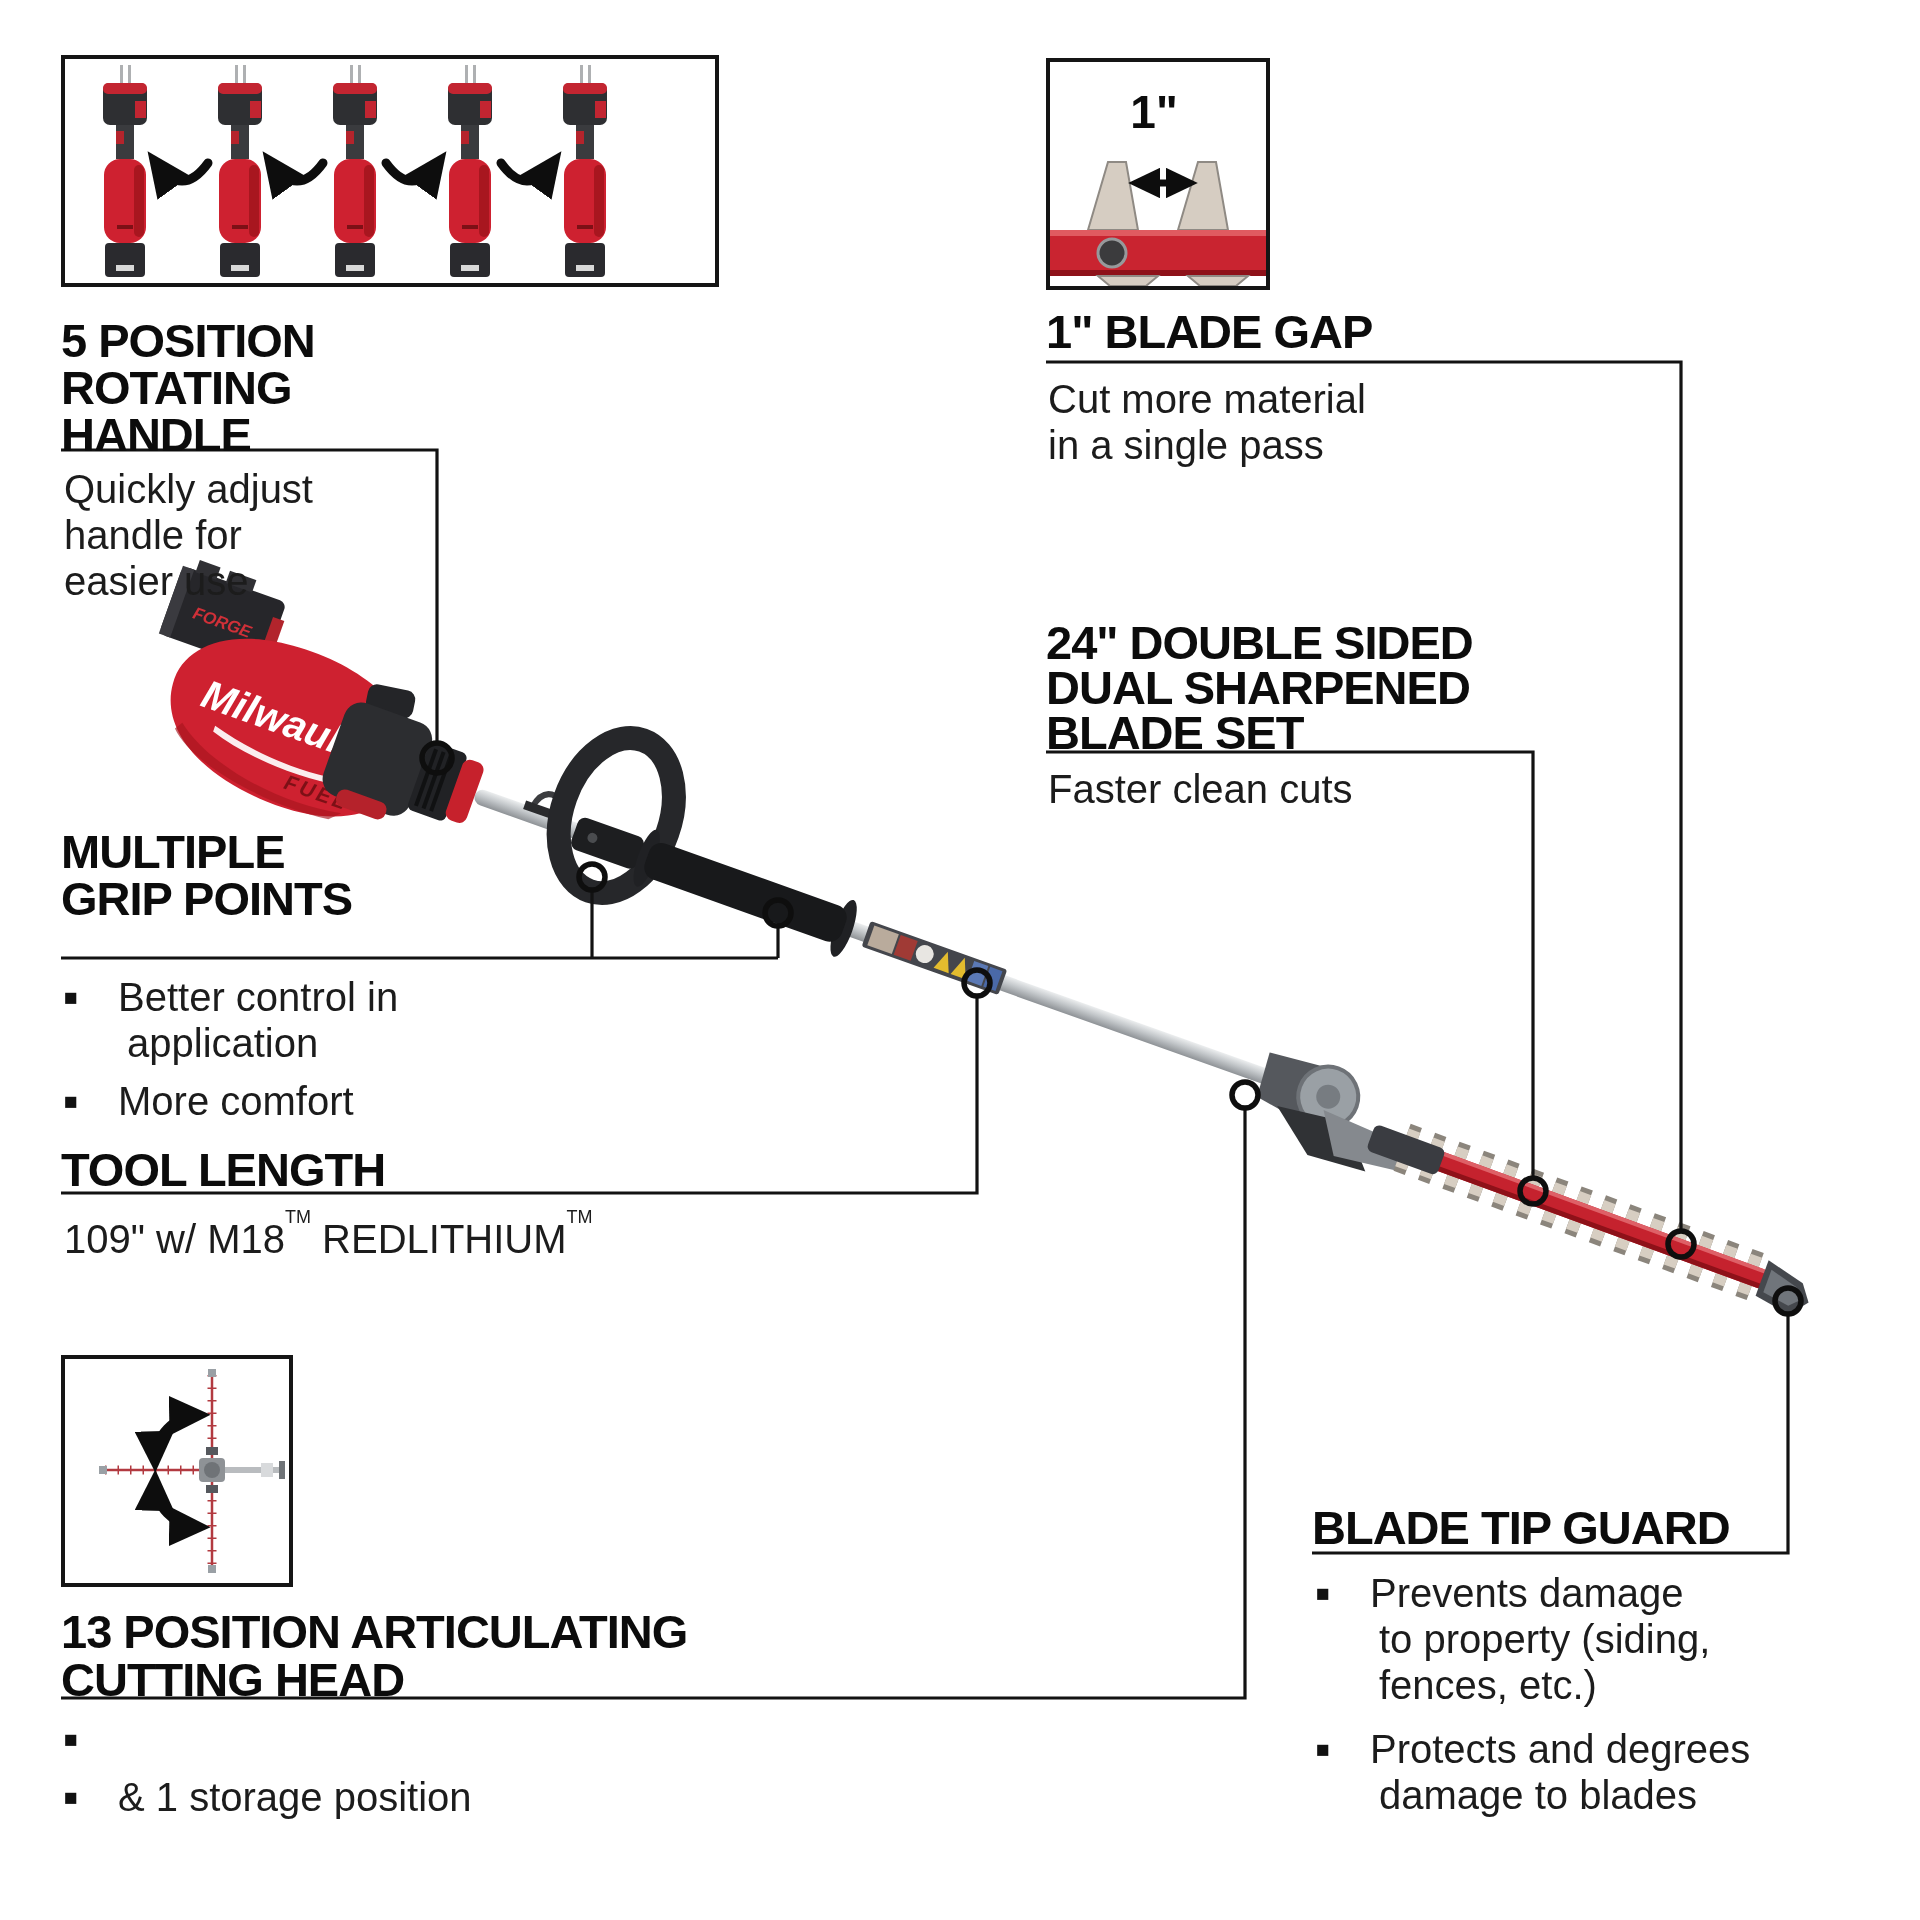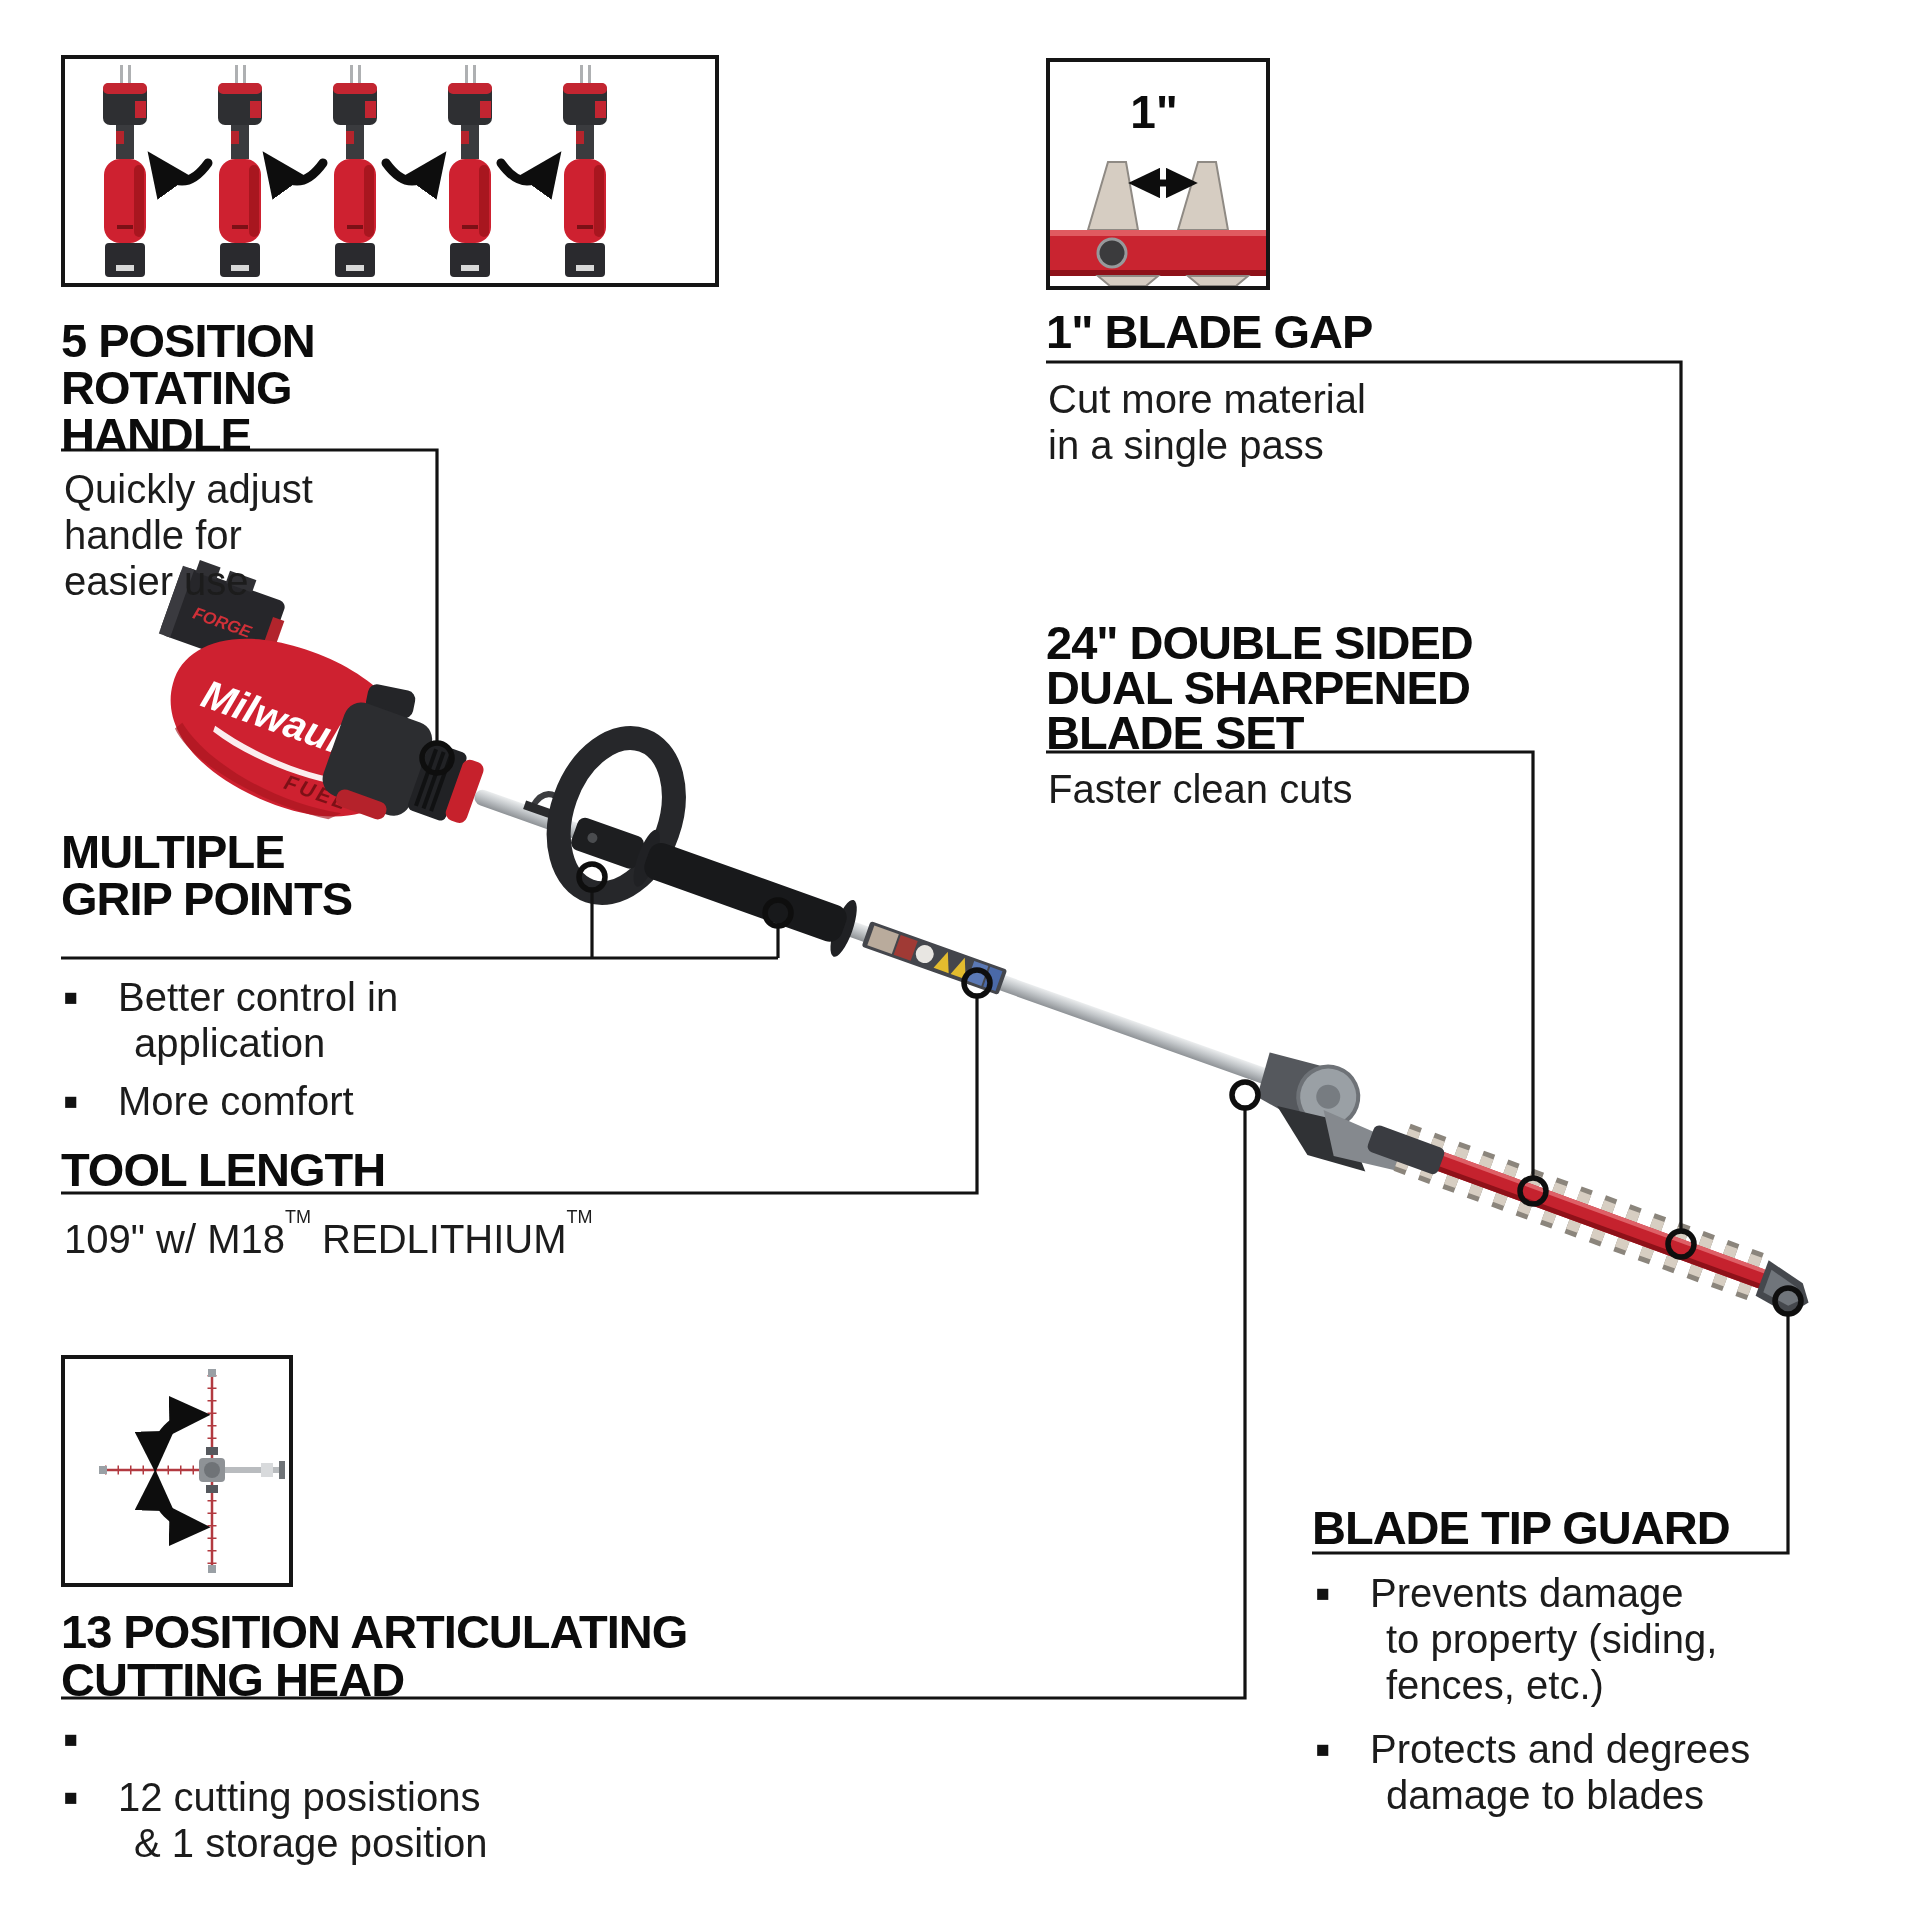--- a/index.html
+++ b/index.html
@@ -6,21 +6,21 @@
   body{width:1920px;height:1920px;background:#ffffff;position:relative;overflow:hidden;
        font-family:"Liberation Sans",sans-serif;color:#111}
   .abs{position:absolute}
   .hd{font-weight:bold;font-size:47px;line-height:47px;letter-spacing:-1px;color:#0c0c0c}
   .hd div{white-space:nowrap}
   .bodytxt{font-size:40px;line-height:46px;color:#1c1c1c}
   .bodytxt div{white-space:nowrap}
   .bul{display:flex;align-items:flex-start;margin-bottom:12px}
   .bul .sq{font-size:23px;line-height:46px;width:54px;flex:0 0 54px;color:#111}
   .bul .cont div{white-space:nowrap}
-  .bul .cont div + div{margin-left:16px}
+  .bul .cont div + div{margin-left:9px}
   sup.tm{font-size:18px;letter-spacing:0;position:relative;top:-16px}
   .frame{position:absolute;border:4px solid #151515;background:#fff}
   svg text{font-family:"Liberation Sans",sans-serif}
 </style>
 </head>
 <body>
 
 <svg class="abs" style="left:0;top:0" width="1920" height="1920" viewBox="0 0 1920 1920">
   <defs>
     <linearGradient id="shaftg" x1="0" y1="0" x2="0" y2="1">
@@ -288,21 +288,20 @@
   <div>13 POSITION ARTICULATING</div>
   <div>CUTTING HEAD</div>
 </div>
 <div class="abs bodytxt" style="left:64px;top:1716px">
   <div class="bul">
     <span class="sq">■</span>
   </div>
   <div class="bul">
     <span class="sq">■</span>
     <span class="cont">
-      <div>12 cutting posistions</div>
       <div>&amp; 1 storage position</div>
     </span>
   </div>
 </div>
 
 <div class="abs hd" style="left:1312px;top:1504px">
   <div>BLADE TIP GUARD</div>
 </div>
 <div class="abs bodytxt" style="left:1316px;top:1570px">
   <div class="bul">

